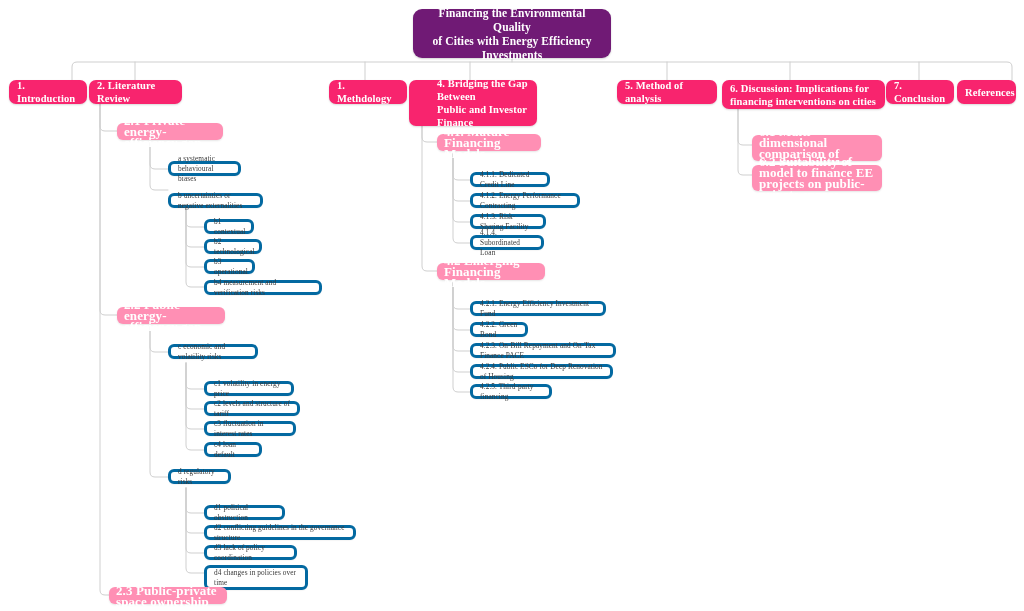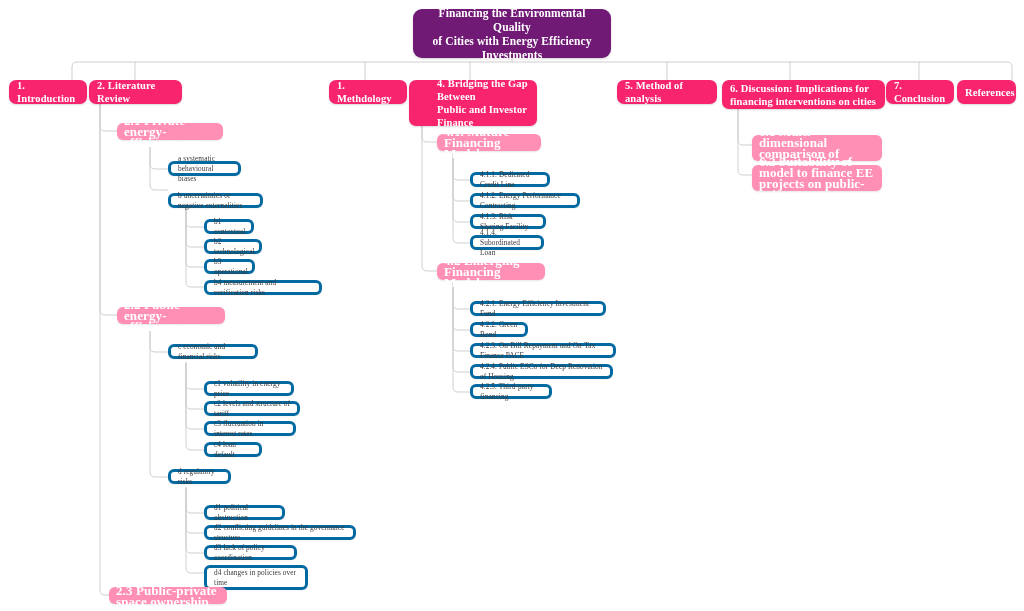--- a/index.html
+++ b/index.html
@@ -160,21 +160,21 @@
   <div class="node n-leaf" style="left:168px; top:161px; width:73px; height:15px;">a systematic behavioural biases</div>
   <div class="node n-leaf" style="left:168px; top:182px; width:95px; height:15px;margin-top:11px;">b uncertainties or negative externalities</div>
 
   <div class="node n-leaf" style="left:204px; top:219px; width:50px; height:15px;">b1 contextual</div>
   <div class="node n-leaf" style="left:204px; top:239px; width:58px; height:15px;">b2 technological</div>
   <div class="node n-leaf" style="left:204px; top:259px; width:51px; height:15px;">b3 operational</div>
   <div class="node n-leaf" style="left:204px; top:280px; width:118px; height:15px;">b4 measurement and verification risks</div>
 
   <div class="node n-l2" style="left:117px; top:307px; width:108px; height:17px;">2.2 Public energy-efficiency gap</div>
 
-  <div class="node n-leaf" style="left:168px; top:344px; width:90px; height:15px;">c economic and financial risks</div>
+  <div class="node n-leaf" style="left:168px; top:344px; width:90px; height:15px;">c economic and volatility risks</div>
 
   <div class="node n-leaf" style="left:204px; top:381px; width:90px; height:15px;">c1 volatility in energy price</div>
   <div class="node n-leaf" style="left:204px; top:401px; width:96px; height:15px;">c2 levels and structure of tariff</div>
   <div class="node n-leaf" style="left:204px; top:421px; width:92px; height:15px;">c3 fluctuation in interest rates</div>
   <div class="node n-leaf" style="left:204px; top:442px; width:58px; height:15px;">c4 loan default</div>
 
   <div class="node n-leaf" style="left:168px; top:469px; width:63px; height:15px;">d regulatory risks</div>
 
   <div class="node n-leaf" style="left:204px; top:505px; width:81px; height:15px;">d1 political obstruction</div>
   <div class="node n-leaf" style="left:204px; top:525px; width:152px; height:15px;">d2 conflicting guidelines in the governance structure</div>

